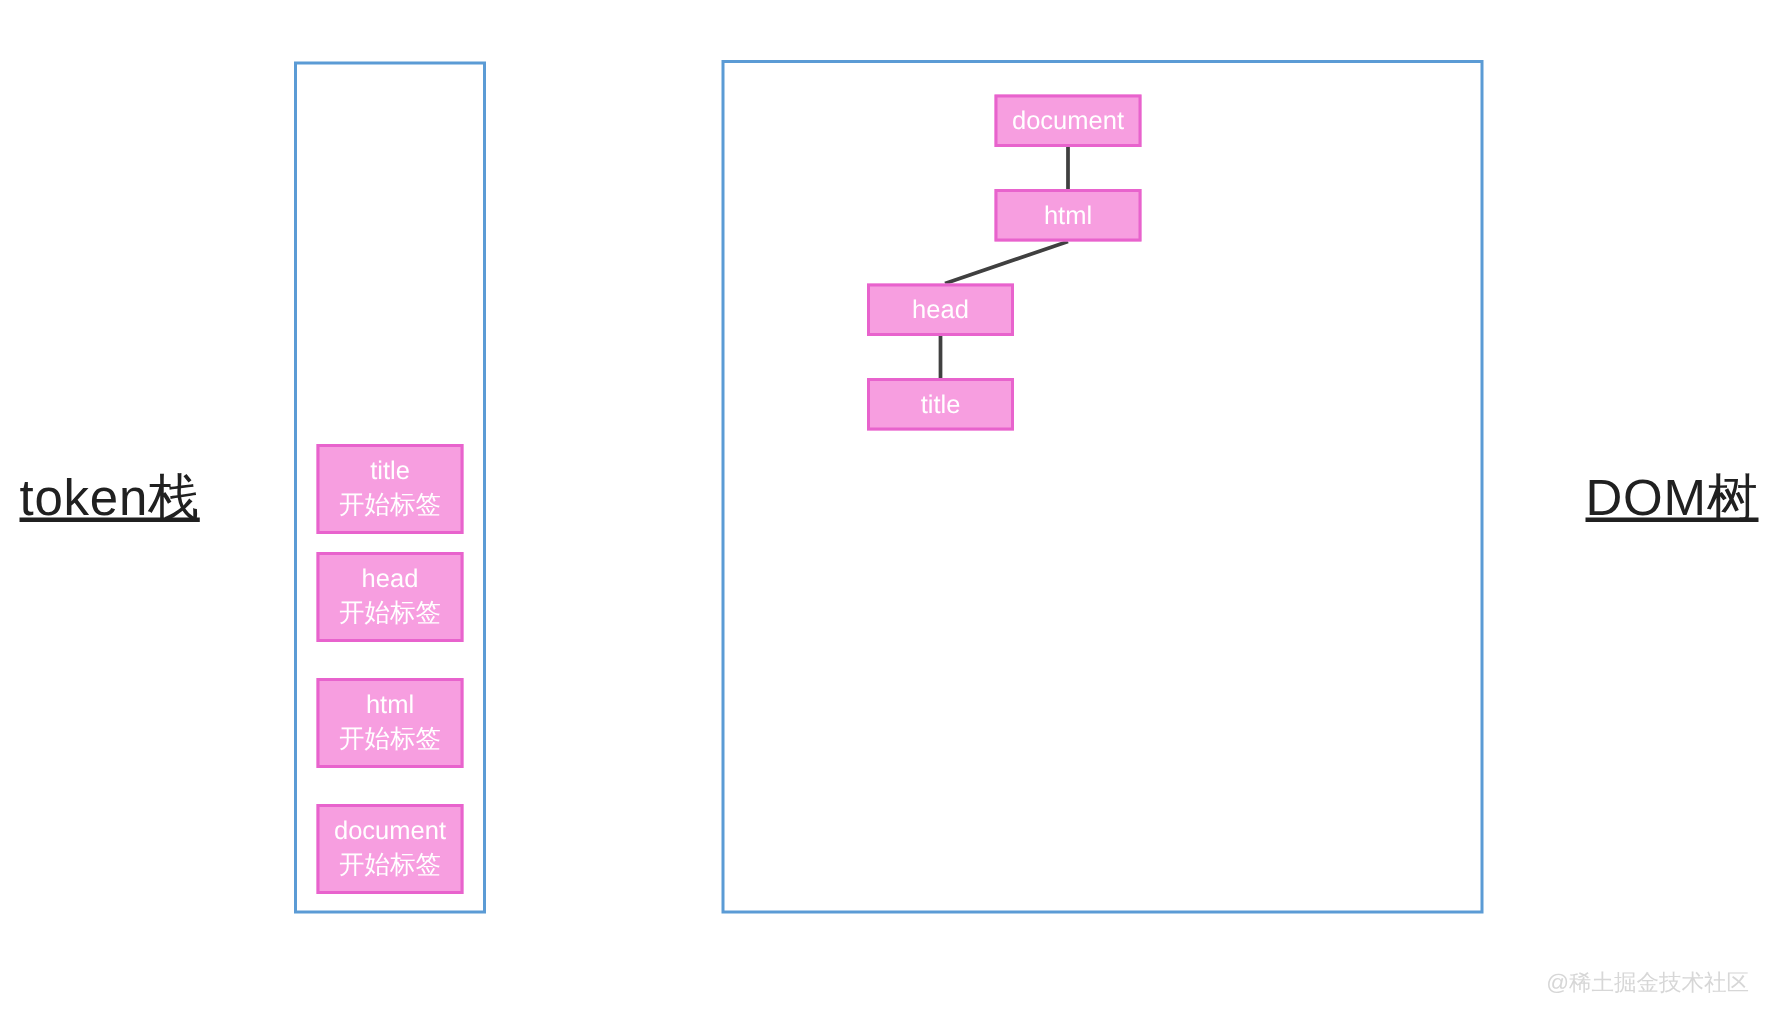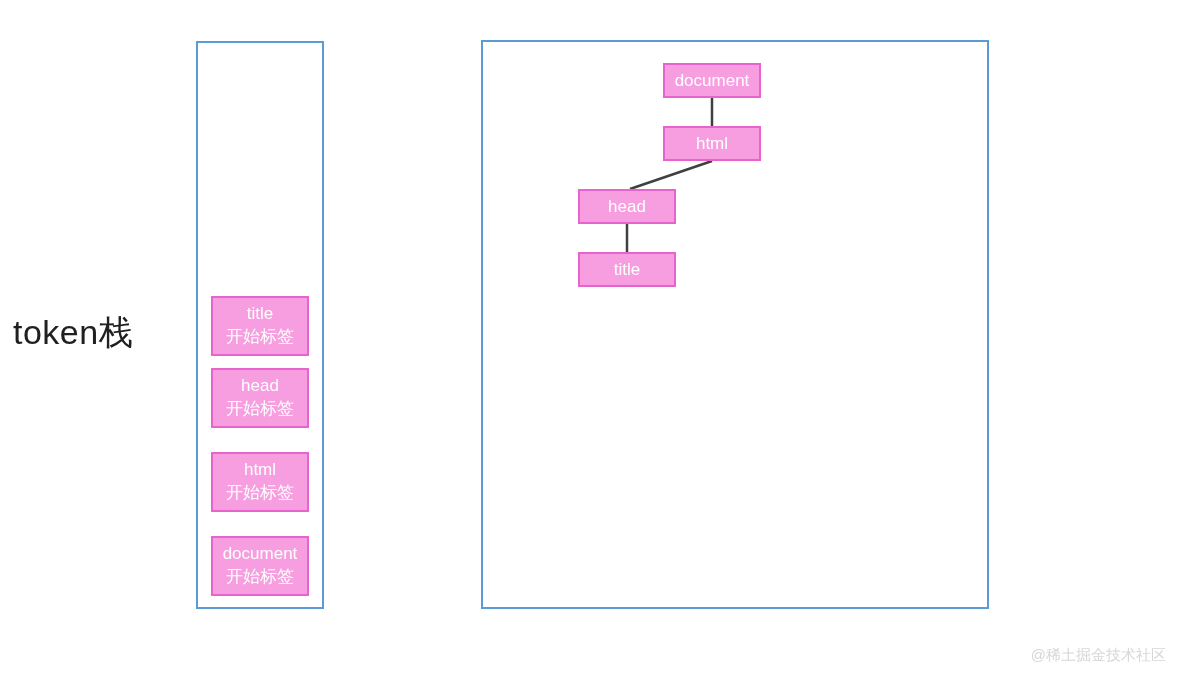--- a/index.html
+++ b/index.html
@@ -24,20 +24,21 @@
 
   
   .caption {
     position: absolute;
     font-size: 34px;
     line-height: 1;
     color: #202020;
     letter-spacing: 0.5px;
     white-space: nowrap;
     font-family: "Liberation Sans", "DejaVu Sans", sans-serif;
+    text-decoration: underline;
   }
   #caption-token-stack { left: 13px;  top: 315px; }
   #caption-dom-tree    { left: 1057px; top: 315px; }
 
   
   .panel {
     position: absolute;
     background: #ffffff;
     border: 2px solid #5b9bd5;
     box-sizing: border-box;
@@ -122,20 +123,21 @@
     font-family: "Liberation Sans", "DejaVu Sans", sans-serif;
   }
 </style>
 </head>
 <body>
 
 <div id="canvas">
 
   <div class="caption" id="caption-token-stack">token栈</div>
 
+  <div class="caption" id="caption-dom-tree">DOM树</div>
 
   <div class="panel" id="token-stack-panel"></div>
 
   <div class="token-box" id="token-box-0">
     <span class="tag-name">title</span>
     <span class="tag-kind">开始标签</span>
   </div>
 
   <div class="token-box" id="token-box-1">
     <span class="tag-name">head</span>

